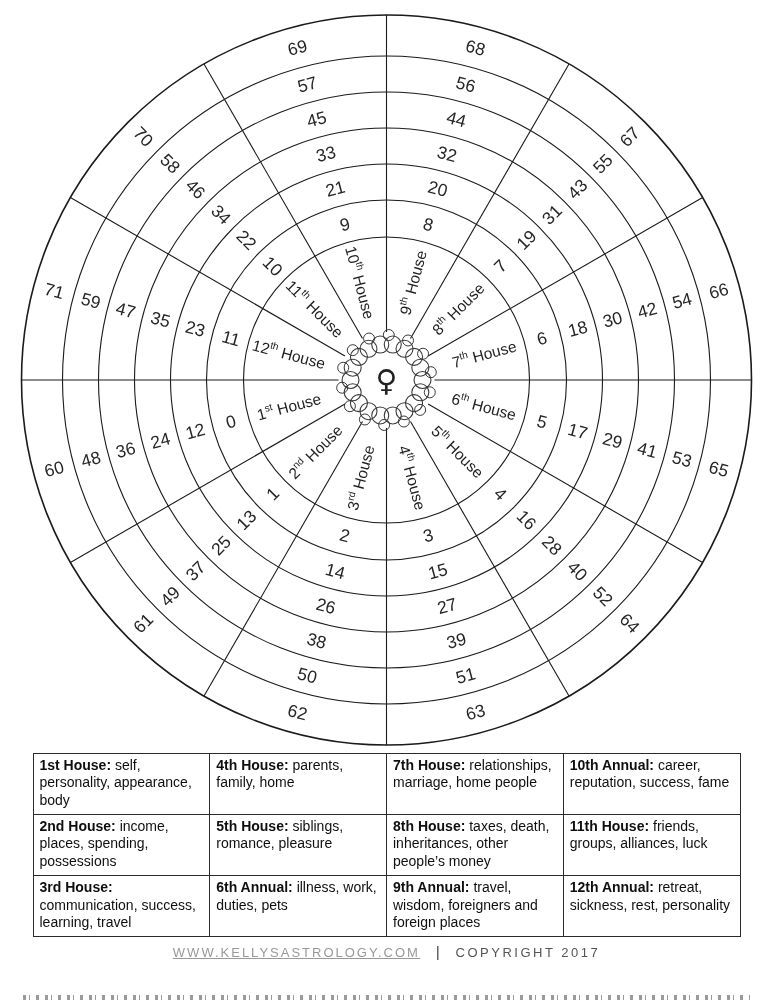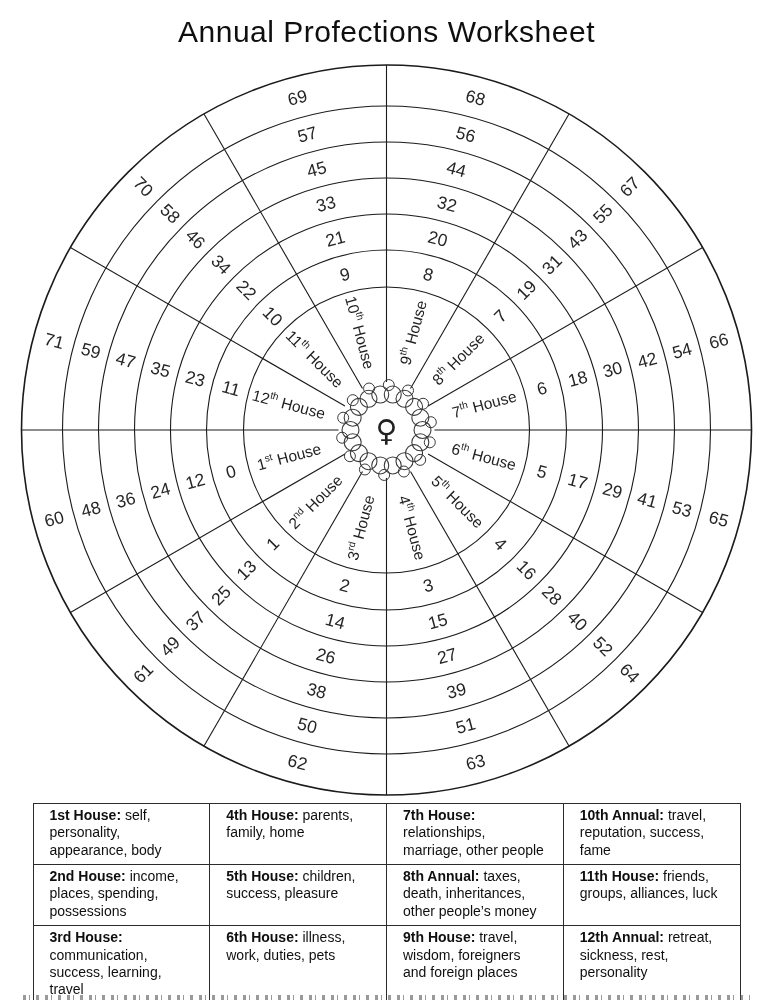--- a/index.html
+++ b/index.html
@@ -22,21 +22,21 @@
   }
   svg.wheel{display:block;margin:8px auto 0;}
   table.houses{
     border-collapse:collapse;
     table-layout:fixed;
     width:708px;
     margin:0 auto;
   }
   table.houses td{
     border:1px solid #2b2b2b;
-    padding:3px 16px 5px;
+    padding:3px 6px 5px;
     font-size:14px;
     line-height:1.24;
     vertical-align:top;
     color:#0f0f0f;
   }
   table.houses b{font-weight:bold;}
   .footer{
     margin-top:7px;
     display:flex;
     justify-content:center;
@@ -61,21 +61,20 @@
       #474747 6px 7px, transparent 7px 13px,
       #474747 13px 16px, transparent 16px 22px);
     opacity:.55;
   }
 </style>
 </head>
 <body>
 
 <div class="page">
 
-  <h1 class="title">Annual Profections Worksheet</h1>
 
   <svg class="wheel" width="773" height="745" viewBox="0 0 773 745">
       <circle cx="386.5" cy="372" r="365" fill="none" stroke="#1b1b1b" stroke-width="1.6"></circle>
       <circle cx="386.5" cy="372" r="324" fill="none" stroke="#1b1b1b" stroke-width="1.1"></circle>
       <circle cx="386.5" cy="372" r="288" fill="none" stroke="#1b1b1b" stroke-width="1.1"></circle>
       <circle cx="386.5" cy="372" r="252" fill="none" stroke="#1b1b1b" stroke-width="1.1"></circle>
       <circle cx="386.5" cy="372" r="216" fill="none" stroke="#1b1b1b" stroke-width="1.1"></circle>
       <circle cx="386.5" cy="372" r="180" fill="none" stroke="#1b1b1b" stroke-width="1.1"></circle>
       <circle cx="386.5" cy="372" r="143" fill="none" stroke="#1b1b1b" stroke-width="1.1"></circle>
       <line x1="434.5" y1="372" x2="751.5" y2="372" stroke="#1b1b1b" stroke-width="1.1"></line>
@@ -208,33 +207,33 @@
       <text x="125.70002690195156" y="302.11885782231934" text-anchor="middle" dominant-baseline="central" font-size="17.5" fill="#262626" transform="rotate(15 125.70002690195156 302.11885782231934)">47</text>
       <text x="90.92669715554513" y="292.80137219862854" text-anchor="middle" dominant-baseline="central" font-size="17.5" fill="#262626" transform="rotate(15 90.92669715554513 292.80137219862854)">59</text>
       <text x="54.221515756560564" y="282.9662484847328" text-anchor="middle" dominant-baseline="central" font-size="17.5" fill="#262626" transform="rotate(15 54.221515756560564 282.9662484847328)">71</text>
     </svg>
 
   <table class="houses">
     <tbody>
         <tr>
       <td><b>1st House:</b> <span>self, personality, appearance, body</span></td>
       <td><b>4th House:</b> <span>parents, family, home</span></td>
-      <td><b>7th House:</b> <span>relationships, marriage, other people</span></td>
-      <td><b>10th Annual:</b> <span>travel, reputation, success, fame</span></td>
+      <td><b>7th House:</b> <span>relationships, marriage, home people</span></td>
+      <td><b>10th Annual:</b> <span>career, reputation, success, fame</span></td>
     </tr>
     <tr>
       <td><b>2nd House:</b> <span>income, places, spending, possessions</span></td>
-      <td><b>5th House:</b> <span>children, success, pleasure</span></td>
-      <td><b>8th Annual:</b> <span>taxes, death, inheritances, other people’s money</span></td>
+      <td><b>5th House:</b> <span>siblings, romance, pleasure</span></td>
+      <td><b>8th House:</b> <span>taxes, death, inheritances, other people’s money</span></td>
       <td><b>11th House:</b> <span>friends, groups, alliances, luck</span></td>
     </tr>
     <tr>
       <td><b>3rd House:</b> <span>communication, success, learning, travel</span></td>
-      <td><b>6th House:</b> <span>illness, work, duties, pets</span></td>
-      <td><b>9th House:</b> <span>travel, wisdom, foreigners and foreign places</span></td>
+      <td><b>6th Annual:</b> <span>illness, work, duties, pets</span></td>
+      <td><b>9th Annual:</b> <span>travel, wisdom, foreigners and foreign places</span></td>
       <td><b>12th Annual:</b> <span>retreat, sickness, rest, personality</span></td>
     </tr>
   </tbody>
     </table>
 
   <div class="footer">
     <a class="url">WWW.KELLYSASTROLOGY.COM</a>
     <span class="sep">|</span>
     <span class="copy">COPYRIGHT 2017</span>
   </div>

